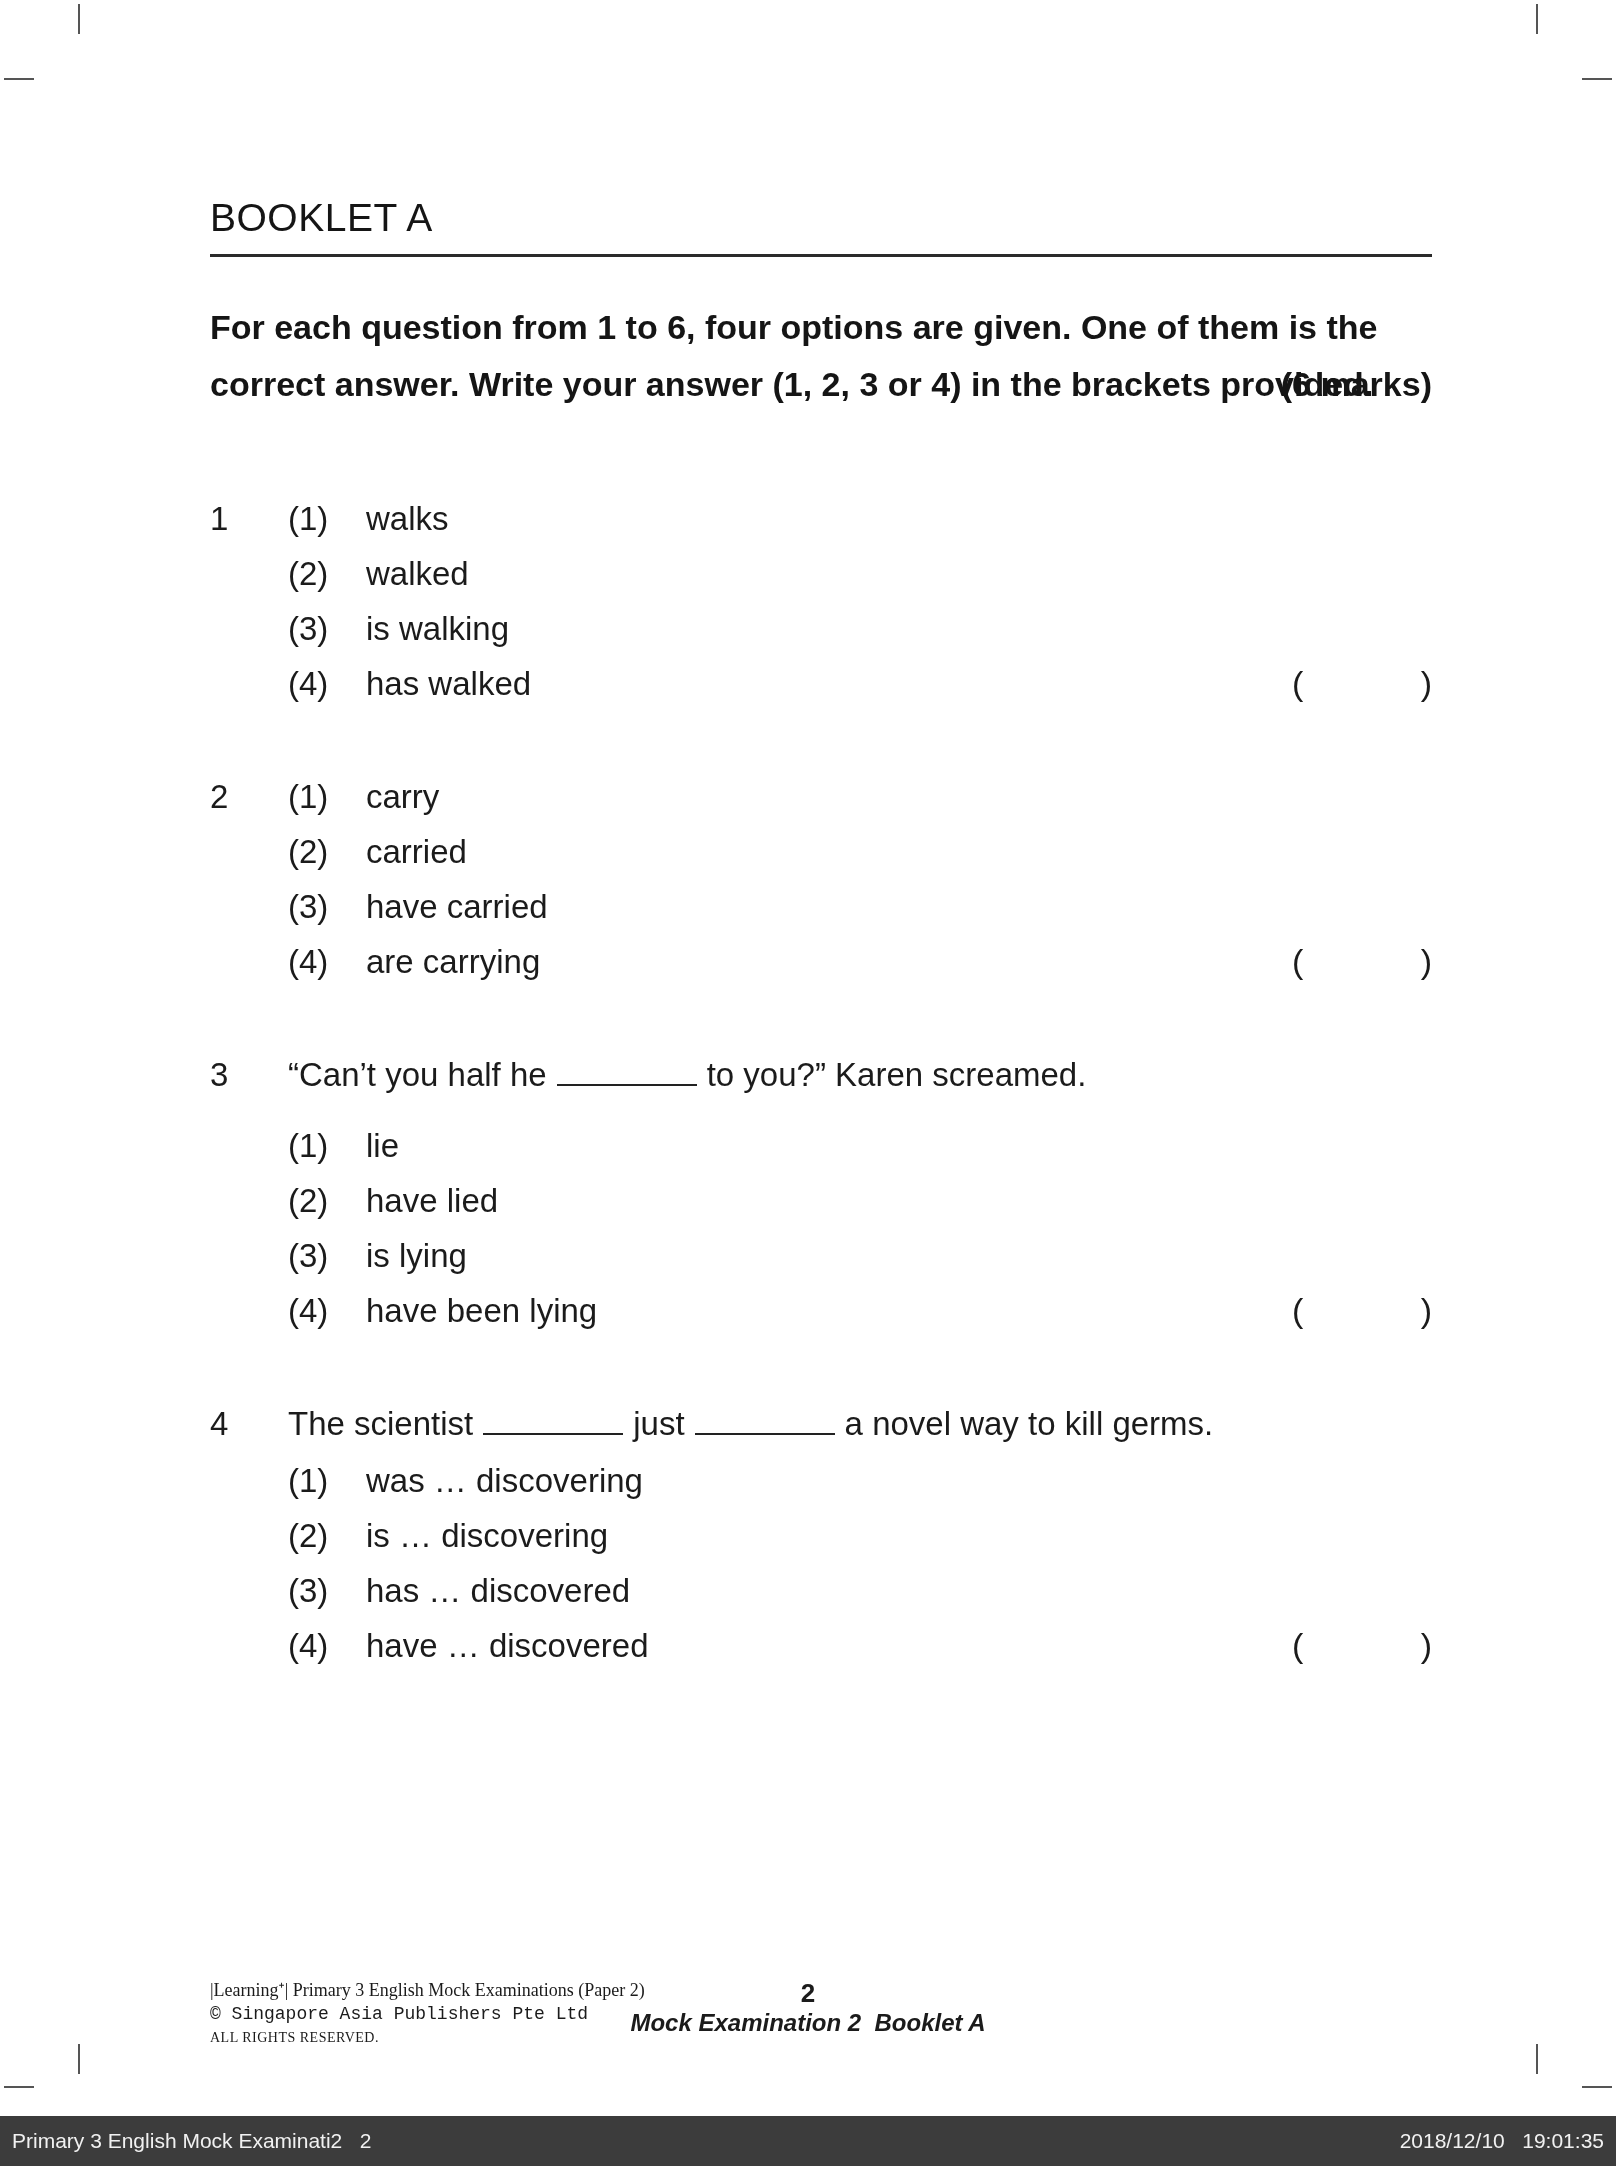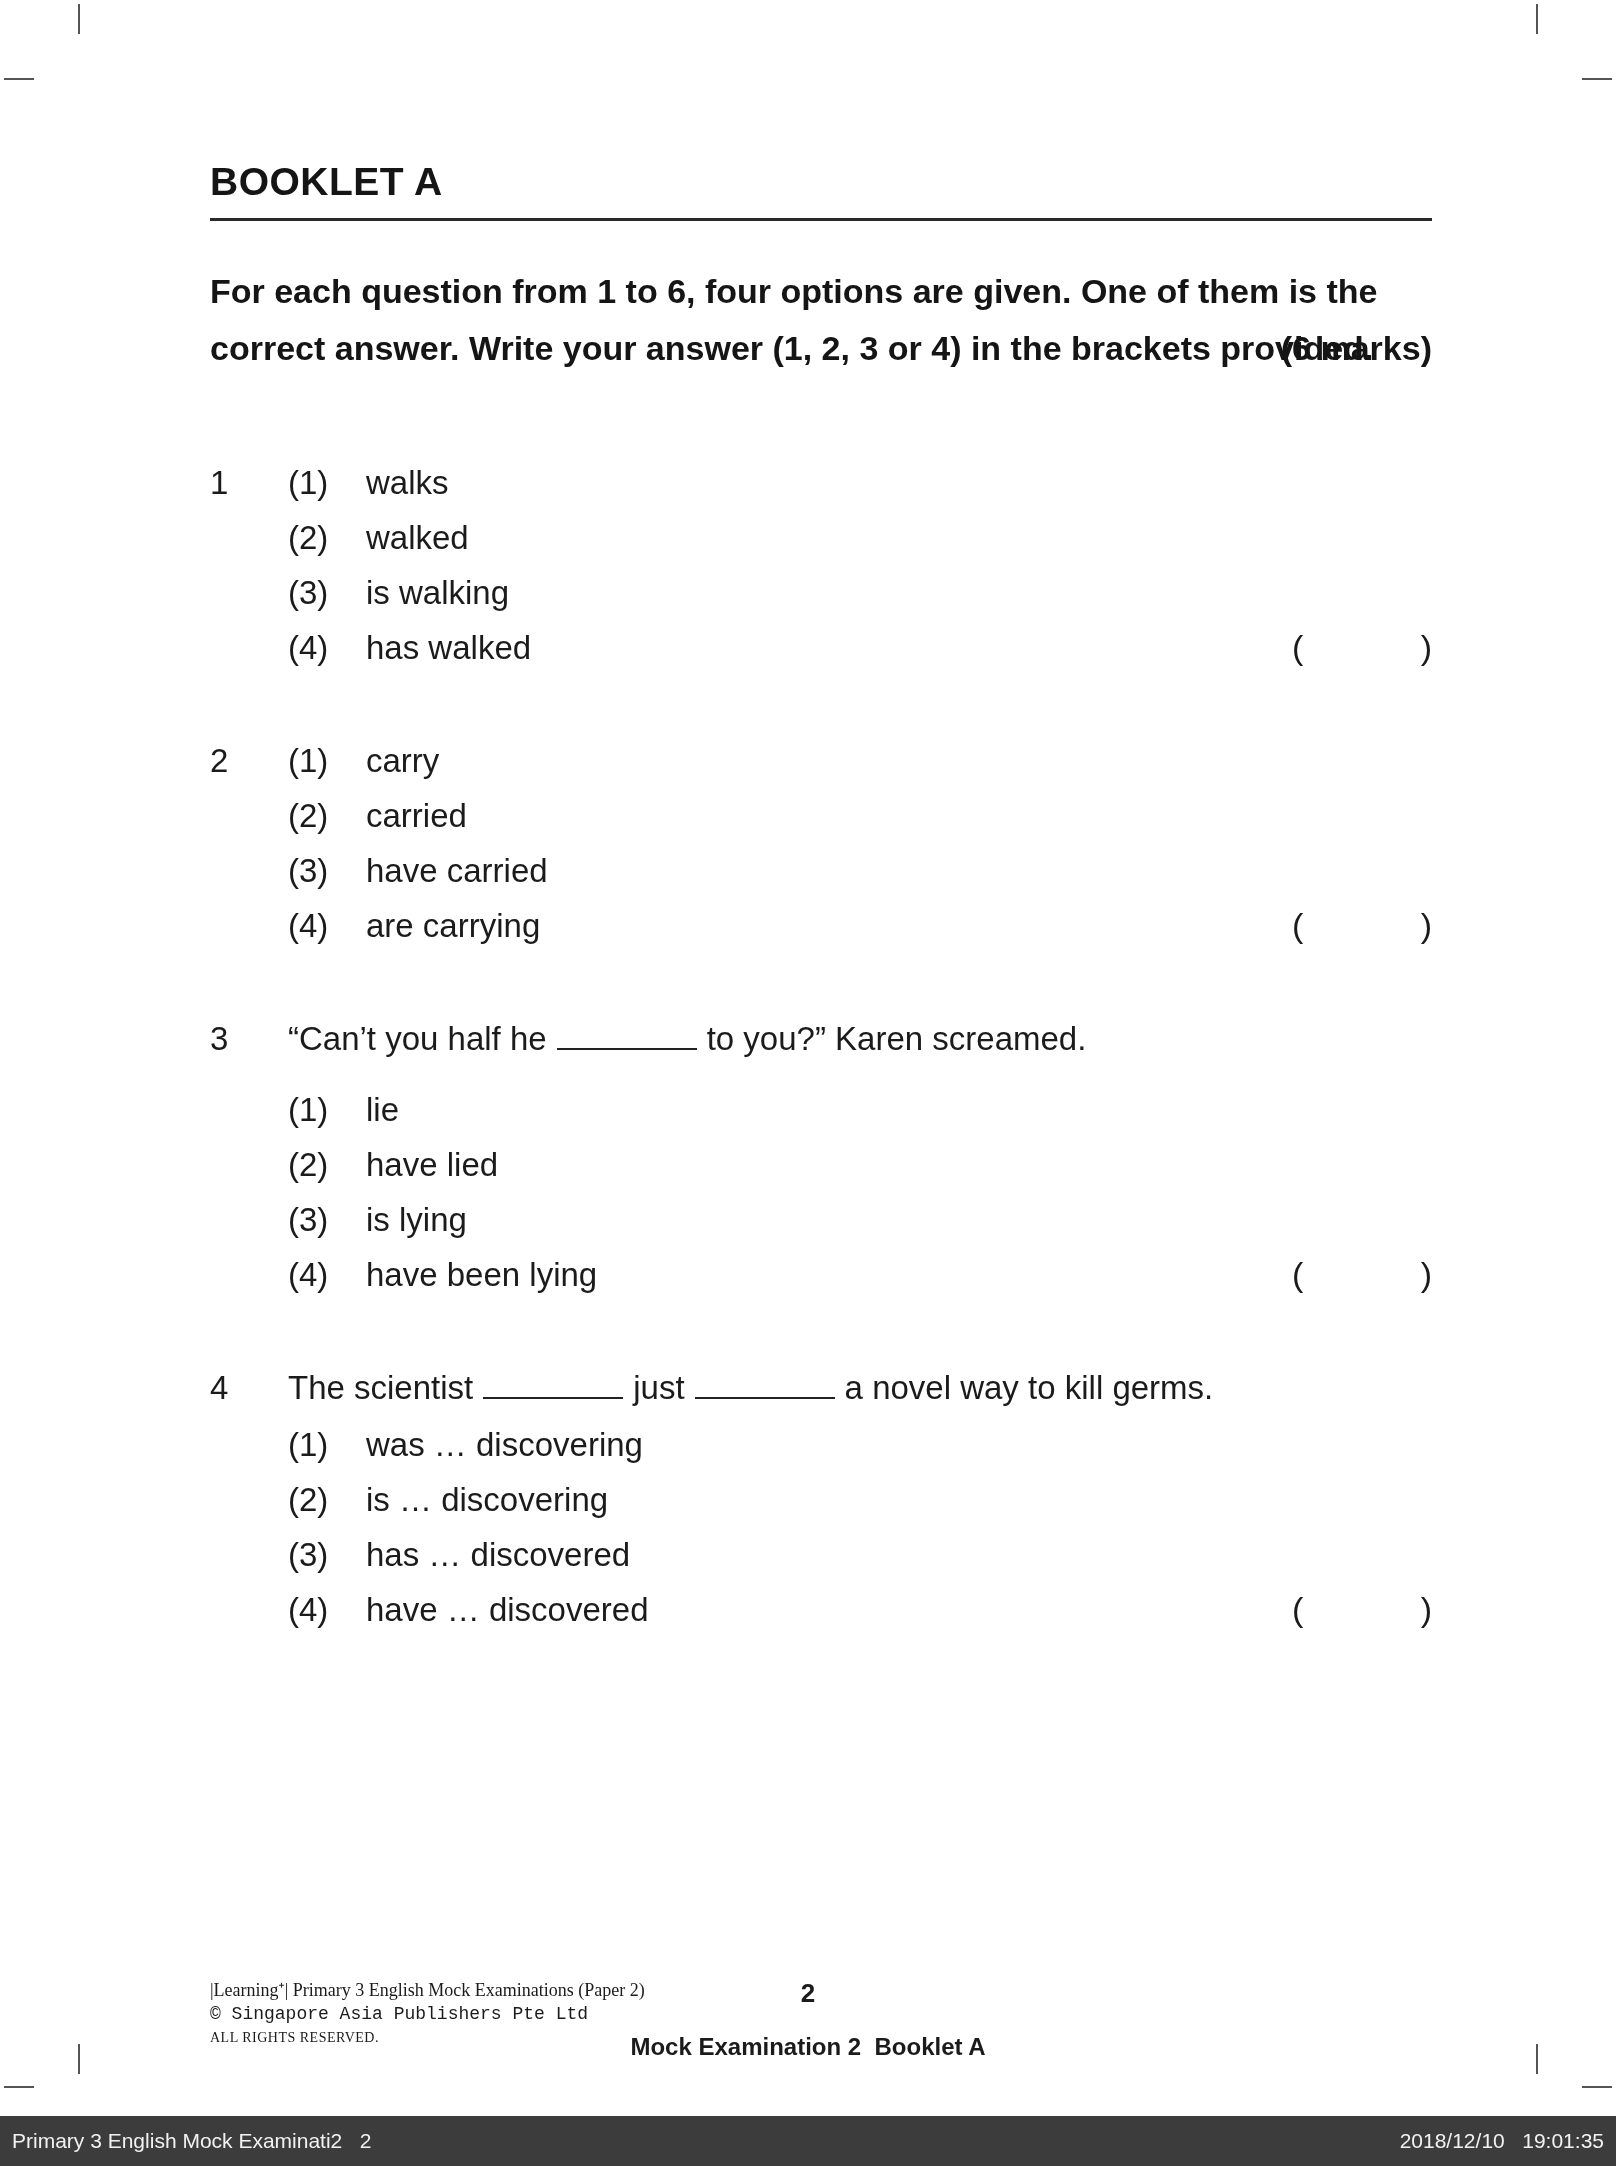--- a/index.html
+++ b/index.html
@@ -21,21 +21,21 @@
   .tr-v { left:1536px; top:4px; }
   .tr-h { right:4px; top:78px; }
   .bl-v { left:78px; top:2044px; }
   .bl-h { left:4px; top:2086px; }
   .br-v { left:1536px; top:2044px; }
   .br-h { right:4px; top:2086px; }
 
   
   .content { position:absolute; left:210px; top:160px; width:1222px; }
 
-  .booklet-title { font-size:39px; font-weight:bold; letter-spacing:0.5px; color:#151515; }
+  .booklet-title { font-size:39px; font-weight:normal; letter-spacing:0.5px; color:#151515;margin-top:36px; }
   .title-rule { border:none; border-top:3px solid #2a2a2a; margin-top:14px; }
 
   .instructions {
     position:relative;
     margin-top:42px;
     font-size:34px;
     font-weight:bold;
     line-height:57px;
     color:#151515;
   }
@@ -67,22 +67,22 @@
 
   
   .footer { position:absolute; left:0; top:1978px; width:1616px; }
   .imprint { position:absolute; left:210px; top:0; line-height:24px; }
   .imprint-l1 { font-size:18px; font-family:"Liberation Serif", serif; }
   .imprint-l2 { font-size:18px; font-family:Liberation Mono, monospace; }
   .imprint-l3 { font-size:14px; font-family:"Liberation Serif", serif; letter-spacing:0.5px; }
   .center-block { position:absolute; left:0; width:1616px; top:0; text-align:center; }
   .page-number { font-size:26px; font-weight:bold; }
   .booklet-label {
-    margin-top:24px;
-    font-size:24px; font-weight:bold; 
+    margin-top:0;
+    font-size:24px; font-weight:bold; font-style:italic;
     white-space:pre;
   }
 
   
   .statusbar {
     position:absolute; left:0; bottom:0;
     width:1616px; height:50px;
     background:#3c3c3c;
     color:#f1f1f1;
     display:flex; align-items:center; justify-content:space-between;

